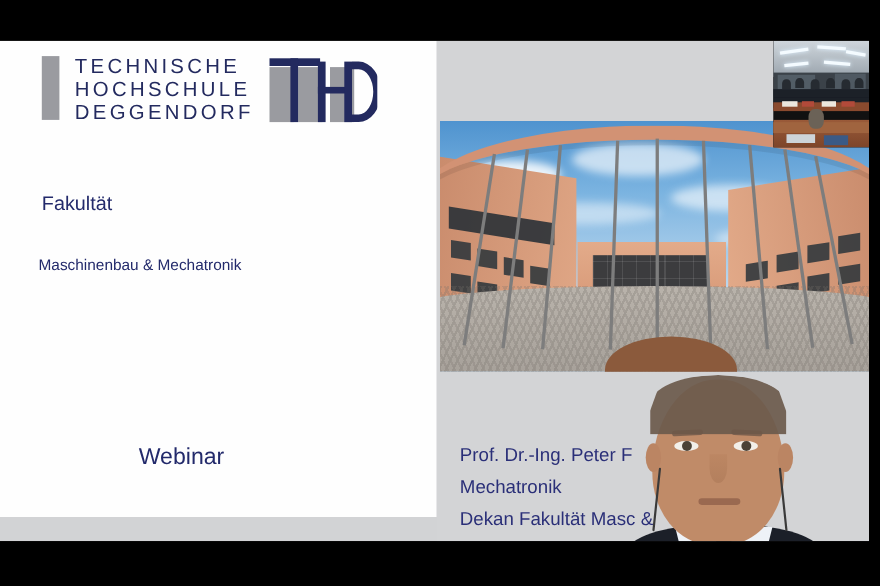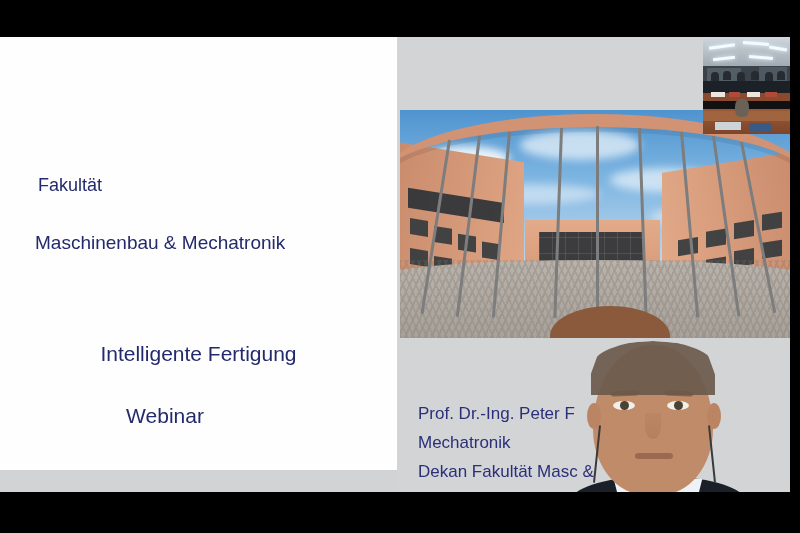--- a/index.html
+++ b/index.html
@@ -23,21 +23,21 @@
   .logo .mono{position:absolute;left:205px;top:2px;width:100px;height:64px;}
   .mono .blk{position:absolute;background:#9a9ba0;}
   .mono .b1{left:2px;top:12px;width:22px;height:50px;}
   .mono .b2{left:28px;top:12px;width:22px;height:50px;}
   .mono .b3{left:57px;top:12px;width:22px;height:50px;}
   .mono svg{position:absolute;left:0;top:0;}
 
   .slide-line{position:absolute;color:#232a6b;font-family:"Liberation Sans",sans-serif;
        font-weight:400;white-space:nowrap;}
   .l-fak{left:38px;top:138px;font-size:18px;}
-  .l-fac{left:35px;top:195px;font-size:19px;}
+  .l-fac{left:35px;top:195px;font-size:14px;}
   .l-tit{left:0;top:305px;width:397px;text-align:center;font-size:21px;}
   .l-web{left:0;top:367px;width:330px;text-align:center;font-size:21px;}
 
   
   .rightcol{position:absolute;left:397px;top:0;width:393px;height:455px;background:#d3d4d6;overflow:hidden;}
 
   
   .photo{position:absolute;left:3px;top:73px;width:390px;height:228px;overflow:hidden;background:#6fa8d8;}
   .sky{position:absolute;left:0;top:0;width:100%;height:100%;
        background:linear-gradient(#4f93cf 0%,#7ab3e0 28%,#a9cdea 55%,#cfe1f1 80%,#e7eef5 100%);}
@@ -122,24 +122,40 @@
 </style>
 </head>
 <body>
 
 <div class="stage">
 
   <div class="video-frame">
 
     <div class="slide">
 
+      <div class="logo">
+        <div class="wordbar"></div>
+        <div class="words"><span>TECHNISCHE</span><br><span>HOCHSCHULE</span><br><span>DEGGENDORF</span></div>
+        <div class="mono">
+          <div class="blk b1"></div>
+            <div class="blk b2"></div>
+            <div class="blk b3"></div>
+          <svg width="100" height="64" viewBox="0 0 100 64">
+            <rect x="2" y="4" width="46" height="7" fill="#232a5f"></rect>
+            <rect x="21" y="4" width="7" height="58" fill="#232a5f"></rect>
+            <rect x="46" y="7" width="7" height="55" fill="#232a5f"></rect>
+            <rect x="46" y="30" width="28" height="6" fill="#232a5f"></rect>
+            <rect x="70" y="7" width="7" height="55" fill="#232a5f"></rect>
+            <path d="M77 7 h6 a20 27 0 0 1 0 55 h-6 v-7 h6 a13 20 0 0 0 0 -41 h-6 z" fill="#232a5f"></path>
+          </svg>
+        </div>
+      </div>
 
       <div class="slide-line l-fak">Fakultät</div>
       <div class="slide-line l-fac">Maschinenbau &amp; Mechatronik</div>
-      <div class="slide-line l-tit">Intelligente Fertigung</div>
       <div class="slide-line l-web">Webinar</div>
     </div>
 
     <div class="rightcol">
 
       <div class="photo">
         <div class="sky"></div>
         <div class="cloud" style="left:20px;top:36px;width:90px;height:26px;"></div>
         <div class="cloud" style="left:120px;top:20px;width:120px;height:30px;opacity:.75;"></div>
         <div class="cloud" style="left:210px;top:58px;width:110px;height:24px;opacity:.7;"></div>

